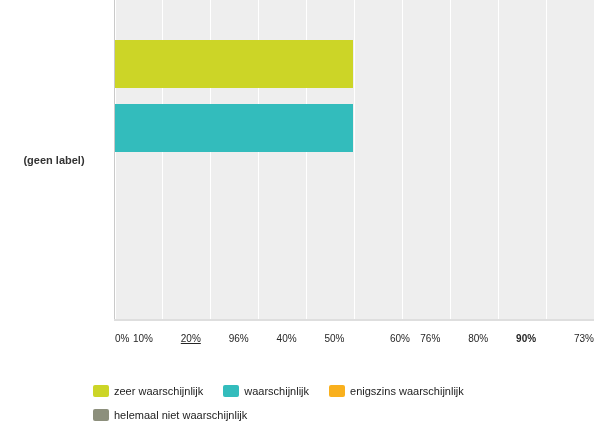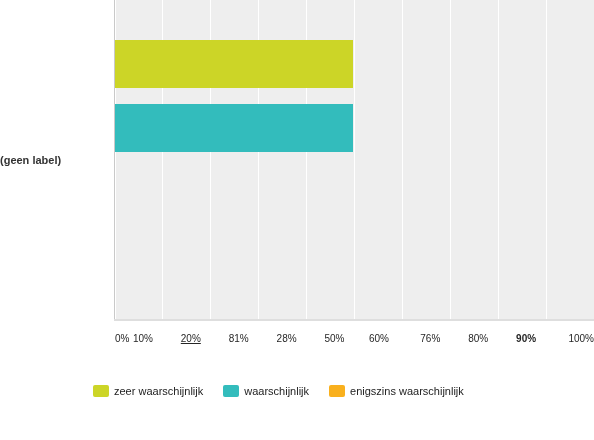--- a/index.html
+++ b/index.html
@@ -49,21 +49,21 @@
     background: #dedede;
   }
   .bar { position: absolute; left: 0; }
 
   
   .cat-label {
     position: absolute;
     left: 0;
     width: 108px;
     top: 154px;
-    text-align: left;
+    text-align: center;
     font-size: 11px;
     font-weight: bold;
     color: #333333;
     white-space: nowrap;
   }
 
   
   .xtick {
     position: absolute;
     top: 333px;
@@ -118,27 +118,28 @@
     </div>
   <div class="axis-line"></div>
   <div class="plot-bottom"></div>
 
   <div class="cat-label" id="catLabel">(geen label)</div>
 
   <div id="xticks">
       <div class="xtick first" style="left: 115px;">0%</div>
       <div class="xtick" style="left: 132.9px;">10%</div>
       <div class="xtick" style="left: 180.8px; text-decoration: underline;">20%</div>
-      <div class="xtick" style="left: 228.7px;">81%</div>
-      <div class="xtick" style="left: 276.6px;">28%</div>
+      <div class="xtick" style="left: 228.7px;">96%</div>
+      <div class="xtick" style="left: 276.6px;">40%</div>
       <div class="xtick" style="left: 324.5px;">50%</div>
-      <div class="xtick" style="left: 369px;">60%</div>
+      <div class="xtick" style="left: 390px;">60%</div>
       <div class="xtick" style="left: 420.3px;">76%</div>
       <div class="xtick" style="left: 468.2px;">80%</div>
       <div class="xtick" style="left: 516.1px; font-weight: bold;">90%</div>
-      <div class="xtick last" style="left: 534px;">100%</div>
+      <div class="xtick last" style="left: 534px;">73%</div>
     </div>
 
   <div class="legend" id="legend">
       <div class="legend-row"><div class="legend-item"><span class="swatch" style="background: rgb(204, 213, 39);"></span><span class="legend-text">zeer waarschijnlijk</span></div><div class="legend-item"><span class="swatch" style="background: rgb(51, 188, 188);"></span><span class="legend-text">waarschijnlijk</span></div><div class="legend-item"><span class="swatch" style="background: rgb(249, 176, 29);"></span><span class="legend-text">enigszins waarschijnlijk</span></div></div>
+      <div class="legend-row"><div class="legend-item"><span class="swatch" style="background: rgb(140, 143, 124);"></span><span class="legend-text">helemaal niet waarschijnlijk</span></div></div>
     </div>
 
 </div>
 
 </body></html>

